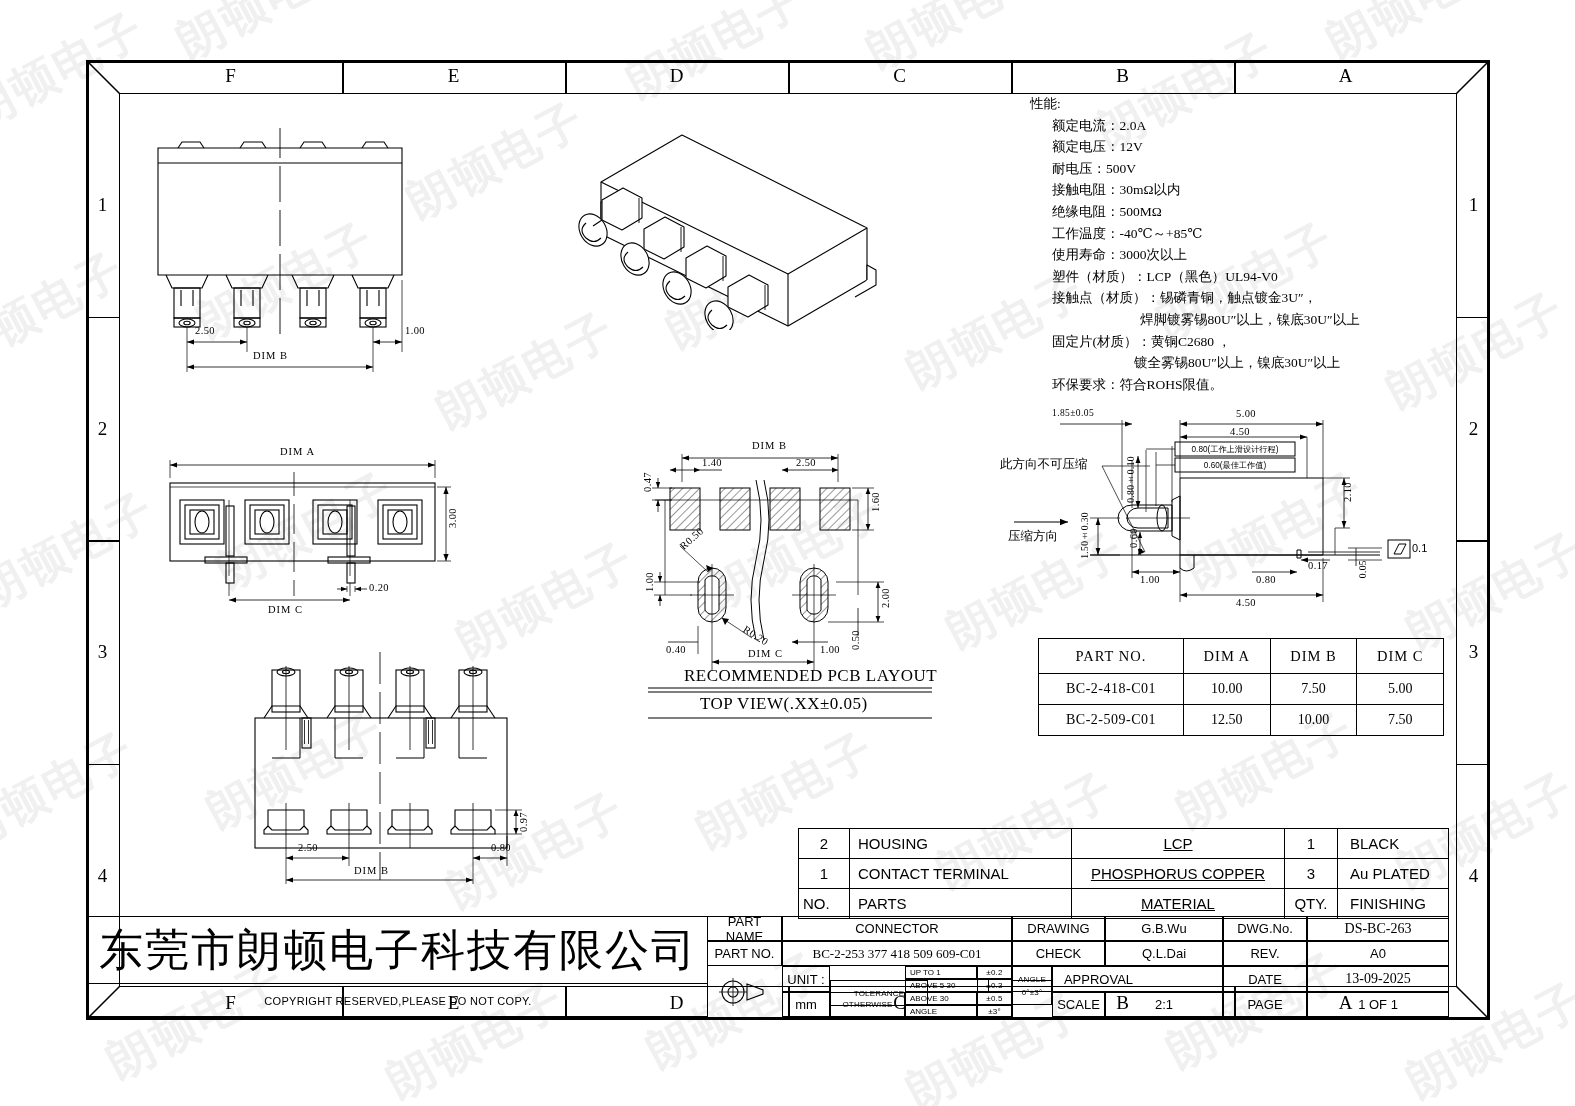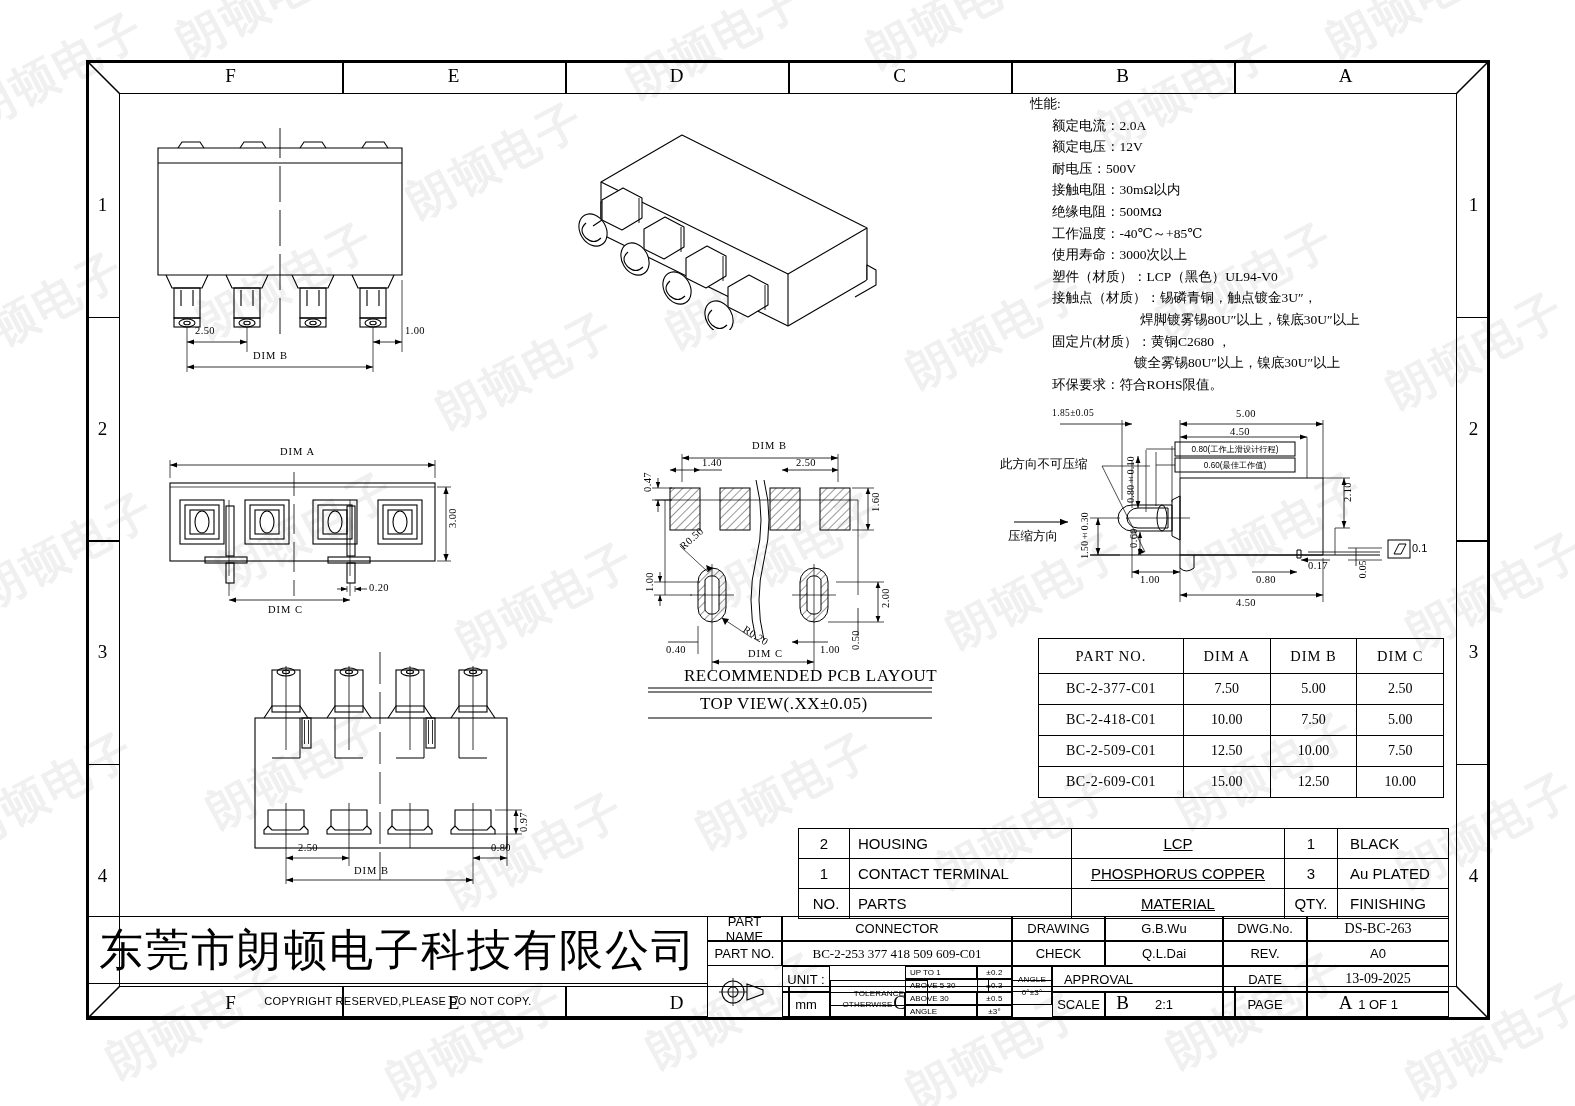--- a/index.html
+++ b/index.html
@@ -753,42 +753,30 @@
 
 <table id="dimtable">
   <tbody id="dimtable-body">
       <tr>
         <td class="hd pn">PART NO.</td>
         <td class="hd">DIM A</td>
         <td class="hd">DIM B</td>
         <td class="hd">DIM C</td>
       </tr>
       <tr>
-        <td class="pn">BC-2-377-C01</td>
-        <td>7.50</td>
-        <td>5.00</td>
-        <td>2.50</td>
-      </tr>
-      <tr>
         <td class="pn">BC-2-418-C01</td>
         <td>10.00</td>
         <td>7.50</td>
         <td>5.00</td>
       </tr>
       <tr>
         <td class="pn">BC-2-509-C01</td>
         <td>12.50</td>
         <td>10.00</td>
         <td>7.50</td>
-      </tr>
-      <tr>
-        <td class="pn">BC-2-609-C01</td>
-        <td>15.00</td>
-        <td>12.50</td>
-        <td>10.00</td>
       </tr>
     </tbody>
 </table>
 
 <table id="bom">
   <tbody id="bom-body">
       <tr>
         <td class="c-no">2</td>
         <td class="c-parts">HOUSING</td>
         <td class="c-mat">LCP</td>
@@ -796,21 +784,21 @@
         <td class="c-fin">BLACK</td>
       </tr>
       <tr>
         <td class="c-no">1</td>
         <td class="c-parts">CONTACT TERMINAL</td>
         <td class="c-mat">PHOSPHORUS COPPER</td>
         <td class="c-qty">3</td>
         <td class="c-fin">Au PLATED</td>
       </tr>
       <tr>
-        <td class="c-no" style="text-align: center; padding-left: 4px;">NO.</td>
+        <td class="c-no" style="text-align: left; padding-left: 4px;">NO.</td>
         <td class="c-parts">PARTS</td>
         <td class="c-mat">MATERIAL</td>
         <td class="c-qty">QTY.</td>
         <td class="c-fin">FINISHING</td>
       </tr>
     </tbody>
 </table>
 
 <div id="company">
   <div id="cname">东莞市朗顿电子科技有限公司</div>

